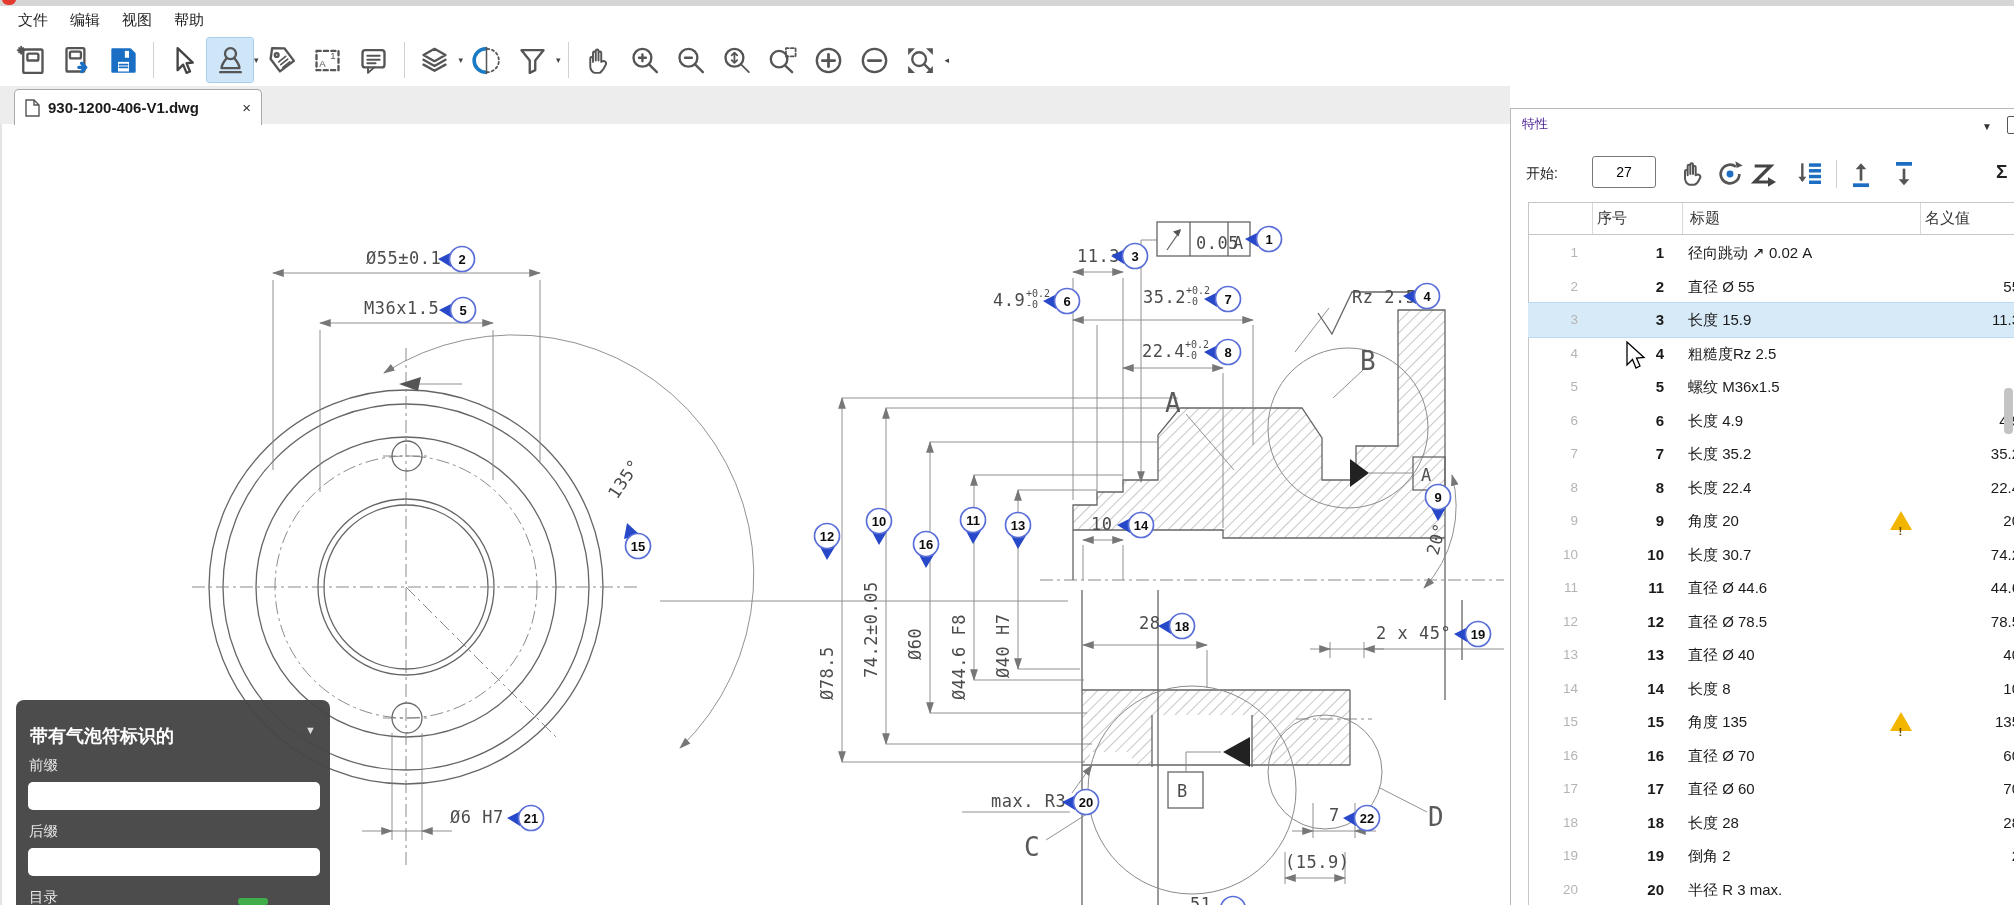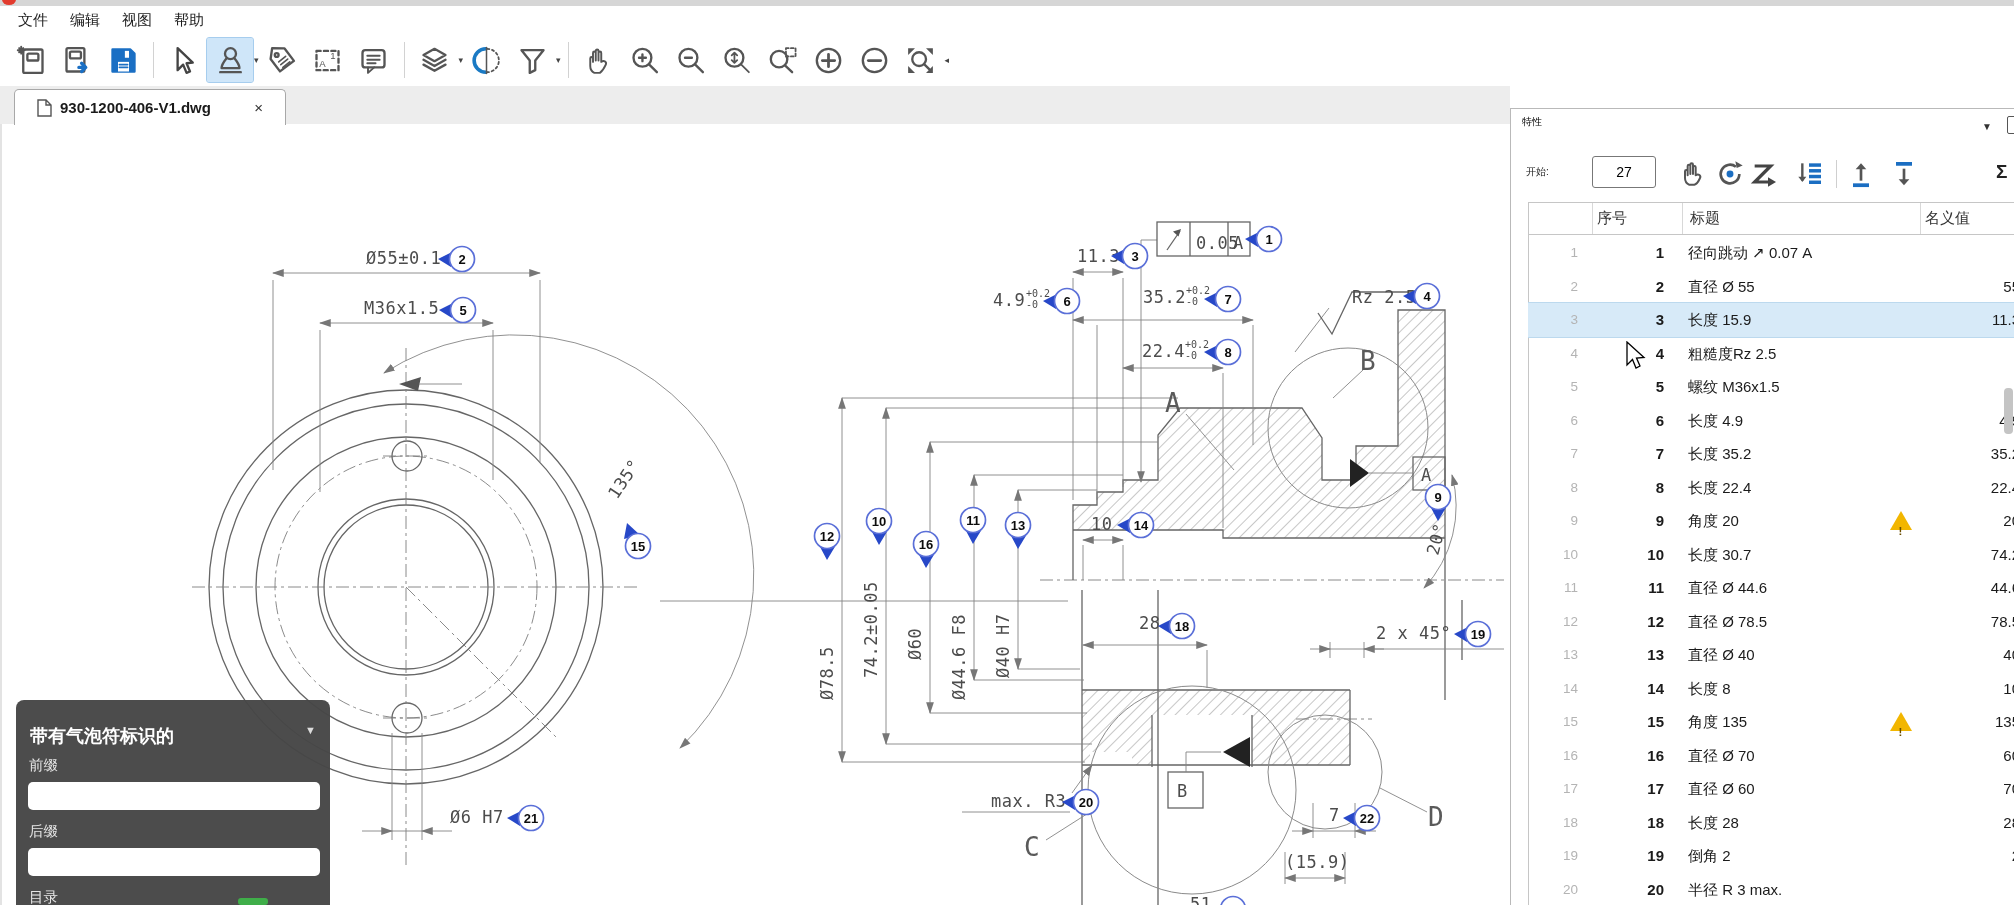--- a/index.html
+++ b/index.html
@@ -12,21 +12,21 @@
   #version{right:2px;top:10px;font-size:22px;font-weight:700;color:#111}
   #menubar{left:0;top:6px;width:2014px;height:28px;background:#fff;display:flex;align-items:center;gap:22px;padding-left:18px;font-size:15px;color:#1d1d1d;z-index:4}
   #toolbar{left:0;top:34px;width:2014px;height:52px;background:#fff;display:flex;align-items:center;padding-left:8px;z-index:4}
   .tb{width:46px;height:44px;display:flex;align-items:center;justify-content:center;position:relative;flex:none}
   .tb svg{width:33px;height:33px;stroke:#555;fill:none;stroke-width:1.7;stroke-linecap:round;stroke-linejoin:round}
   .tb.active{background:#cfe6f9;outline:1px solid #a6cdee;border-radius:2px}
   .tsep{width:1px;height:36px;background:#d2d2d2;margin:0 7px;flex:none}
   .caret{font-size:9px;color:#444;margin-left:1px;flex:none}
   
   #tabbar{left:0;top:86px;width:1510px;height:38px;background:#ededed;z-index:3}
-  .tab{position:absolute;left:14px;top:3px;width:226px;height:35px;background:#fff;border:1px solid #a8a8a8;border-bottom:none;border-radius:5px 5px 0 0;display:flex;align-items:center;padding:0 22px;gap:8px;font-size:15px;font-weight:600;color:#1a1a1a}
+  .tab{position:absolute;left:14px;top:3px;width:226px;height:35px;background:#fff;border:1px solid #a8a8a8;border-bottom:none;border-radius:5px 5px 0 0;display:flex;align-items:center;padding:0 10px;gap:8px;font-size:15px;font-weight:600;color:#1a1a1a}
   .tab .close{font-size:15px;color:#333;margin-left:auto;font-weight:400}
   #tablist-icon{left:1482px;top:98px}
   
   #canvasbg{left:0;top:124px;width:1510px;height:781px;background:#fff;border-left:2px solid #e3e3e3;z-index:0}
   #drawing{left:0;top:0;z-index:1;pointer-events:none}
   .obj{stroke:#666;stroke-width:1.3;fill:none}
   .det{stroke:#8a8a8a;stroke-width:1;fill:none}
   .dim{stroke:#858585;stroke-width:.9;fill:none}
   .cl{stroke:#7e7e7e;stroke-width:.9;fill:none;stroke-dasharray:13 4 3 4}
   .ma{marker-start:url(#ar);marker-end:url(#ar)}
@@ -41,24 +41,24 @@
   
   #overlay{left:16px;top:700px;width:314px;height:205px;background:rgba(70,70,70,.97);border-radius:8px 8px 0 0;z-index:5;color:#fff}
   #overlay .ttl{position:absolute;left:14px;top:24px;font-size:18px;font-weight:700}
   #overlay .ocaret{position:absolute;right:14px;top:24px;font-size:11px;color:#ddd}
   #overlay label{position:absolute;left:13px;font-size:14.5px;color:#e6e6e6}
   #overlay input{position:absolute;left:12px;width:288px;height:26px;border:none;border-radius:5px;background:#fff}
   #greenbit{left:238px;top:898px;width:30px;height:7px;background:#3fae49;border-radius:3px;z-index:6}
   
   #panel-top{left:1510px;top:108px;width:504px;height:1px;background:#b9b9b9;z-index:2}
   #panel-left{left:1510px;top:108px;width:1px;height:797px;background:#b9b9b9;z-index:2}
-  #ptitle{left:1522px;top:115px;font-size:10px;color:#000000;z-index:2}
+  #ptitle{left:1522px;top:115px;font-size:13px;color:#4c1d95;z-index:2}
   #pcaret{left:1982px;top:121px;font-size:10px;color:#333;z-index:2}
   #ppin{left:2007px;top:116px;width:15px;height:16px;border:1.5px solid #555;border-radius:2px;z-index:2}
-  #startlbl{left:1526px;top:165px;font-size:10px;color:#222;z-index:2}
+  #startlbl{left:1526px;top:165px;font-size:14px;color:#222;z-index:2}
   #startinput{left:1592px;top:156px;width:58px;height:28px;border:1px solid #777;border-radius:3px;font-size:14px;text-align:center;z-index:2;font-family:inherit}
   .pico{position:absolute;width:32px;height:32px;z-index:2}
   .pico svg{width:32px;height:32px}
   #psep{left:1836px;top:160px;width:1px;height:28px;background:#cfcfcf;z-index:2}
   #sigma{left:1996px;top:161px;font-size:19px;font-weight:700;color:#222;z-index:2}
   
   .hline{background:#c6c6c6;height:1px;z-index:2}
   .vline{background:#d8d8d8;width:1px;z-index:2}
   #thead{left:1528px;top:203px;width:486px;height:31px;z-index:2;font-size:15px;color:#333}
   #thead span{position:absolute;top:6px}
@@ -551,21 +551,21 @@
 <div class="abs vline" style="left:1920px;top:203px;height:31px"></div>
 <div class="abs" id="thead">
   <span id="th-num">序号</span>
   <span id="th-title">标题</span>
   <span id="th-val">名义值</span>
 </div>
 <div class="abs" id="tablebody">
     <div class="trow" style="top: 236px;">
       <span class="tidx">1</span>
       <span class="tnum">1</span>
-      <span class="ttitle">径向跳动 ↗ 0.07 A</span>
+      <span class="ttitle">径向跳动 ↗ 0.02 A</span>
       <span class="tval"></span>
     </div>
     <div class="trow" style="top: 269.5px;">
       <span class="tidx">2</span>
       <span class="tnum">2</span>
       <span class="ttitle">直径 Ø 55</span>
       <span class="tval">55</span>
     </div>
     <div class="trow sel" style="top: 303px;">
       <span class="tidx">3</span>

